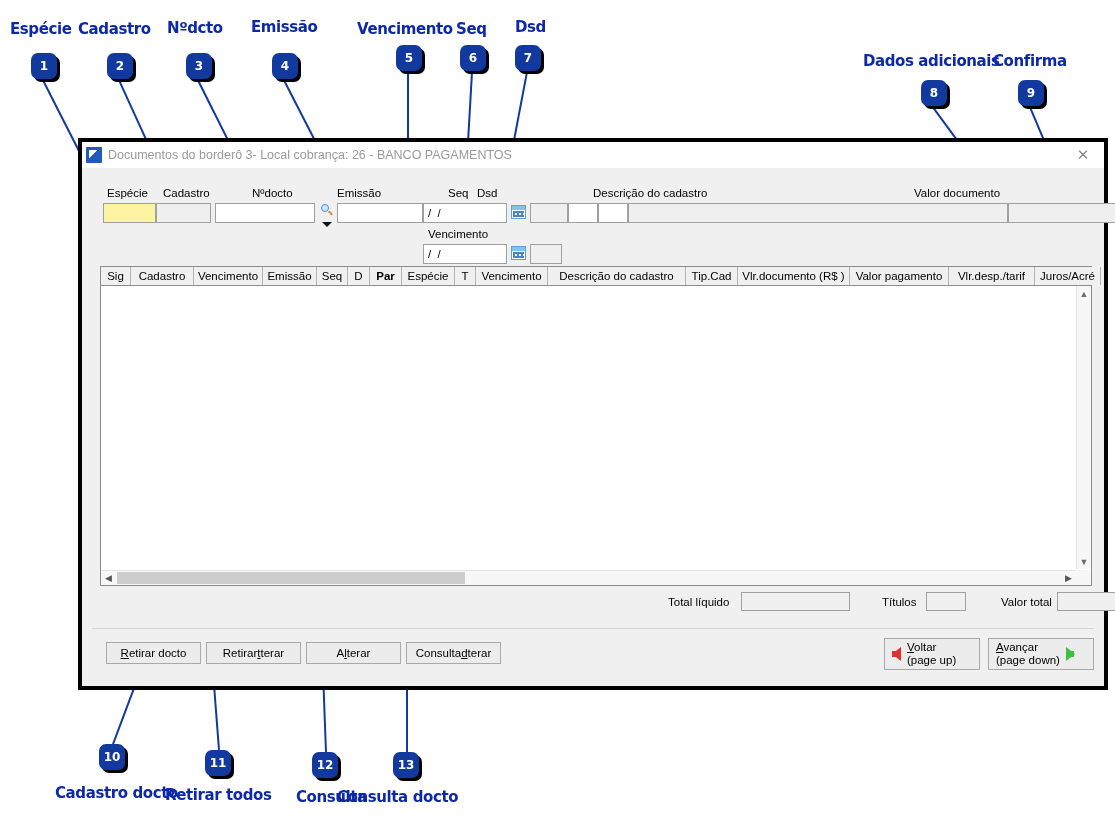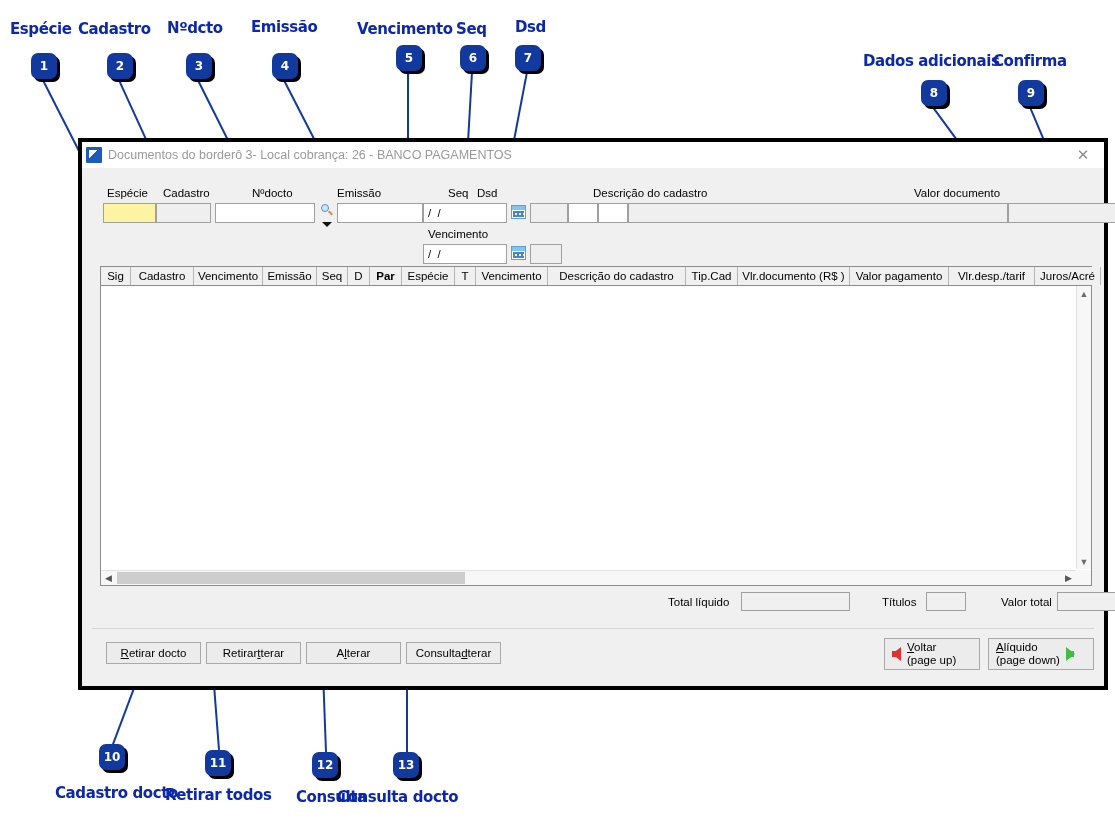--- a/index.html
+++ b/index.html
@@ -333,20 +333,20 @@
 
     <div class="navbtn" style="left:802px;top:470px;width:96px;height:32px;">
       <div class="arrowL"></div>
       <div class="navtxt">
         <div><u>V</u><span>oltar</span></div>
         <div>(page up)</div>
       </div>
     </div>
     <div class="navbtn" style="left:906px;top:470px;width:106px;height:32px;">
       <div class="navtxt">
-        <div><u>A</u><span>líquido</span></div>
+        <div><u>A</u><span>vançar</span></div>
         <div>(page down)</div>
       </div>
       <div class="arrowR"></div>
     </div>
 
   </div>
 </div>
 
 </body></html>

